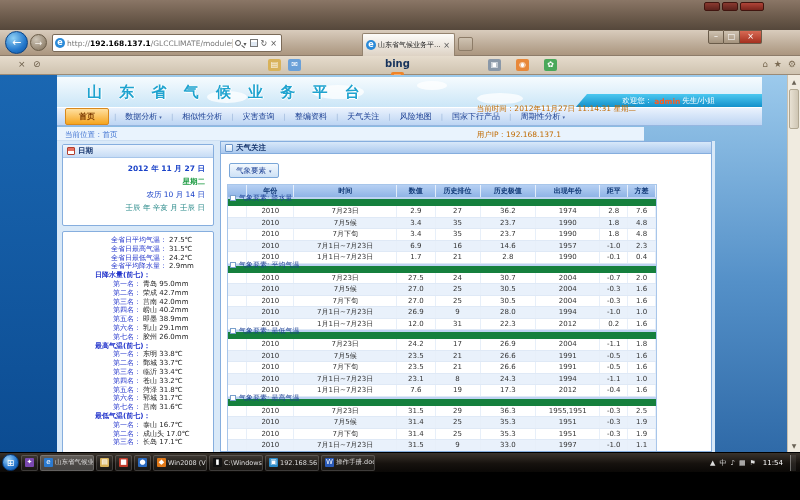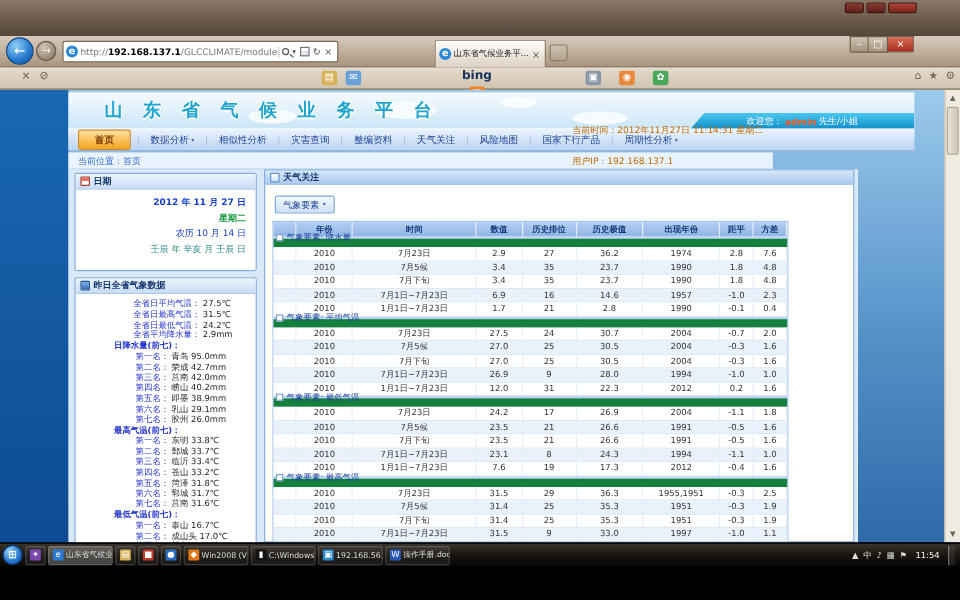--- a/index.html
+++ b/index.html
@@ -295,24 +295,20 @@
         </div>
         <div class="cal-body">
           <div class="cal-l1">2012 年 11 月 27 日</div>
           <div class="cal-l2">星期二</div>
           <div class="cal-l3">农历 10 月 14 日</div>
           <div class="cal-l4">壬辰 年 辛亥 月 壬辰 日</div>
         </div>
       </div>
 
       <div class="panel p-sum">
-        <div class="p-head">
-          <span class="p-ico ico-sum"></span>
-          <span>昨日全省气象数据</span>
-        </div>
         <div class="sum-body" id="summary-body">
             <div class="sum-line">
               <span class="sum-lbl">全省日平均气温：</span>
               <span class="sum-val">27.5℃</span>
             </div>
             <div class="sum-line">
               <span class="sum-lbl">全省日最高气温：</span>
               <span class="sum-val">31.5℃</span>
             </div>
             <div class="sum-line">

